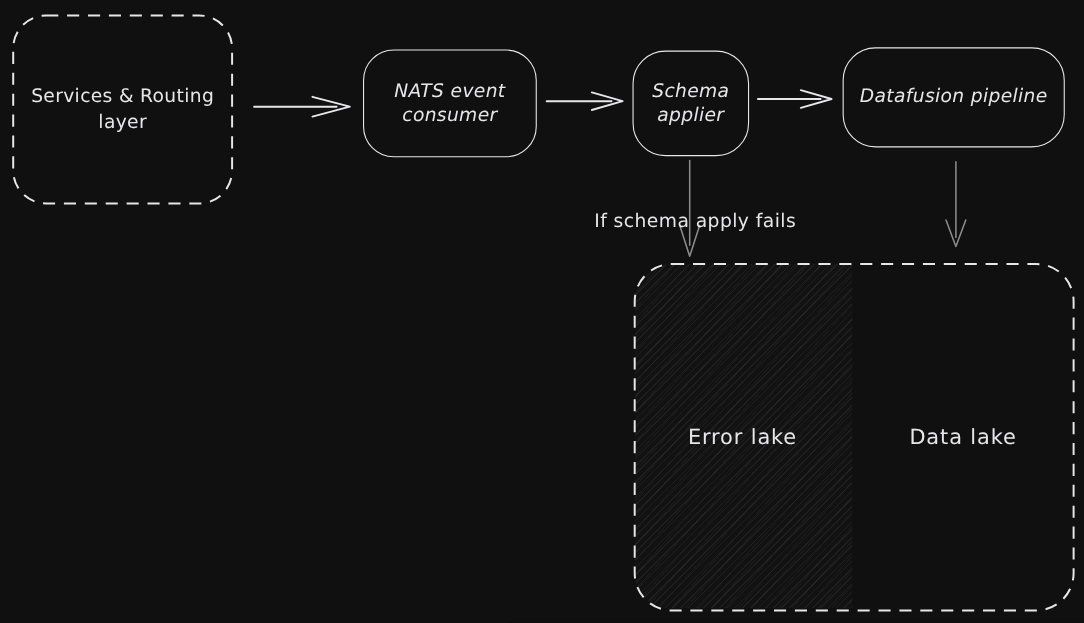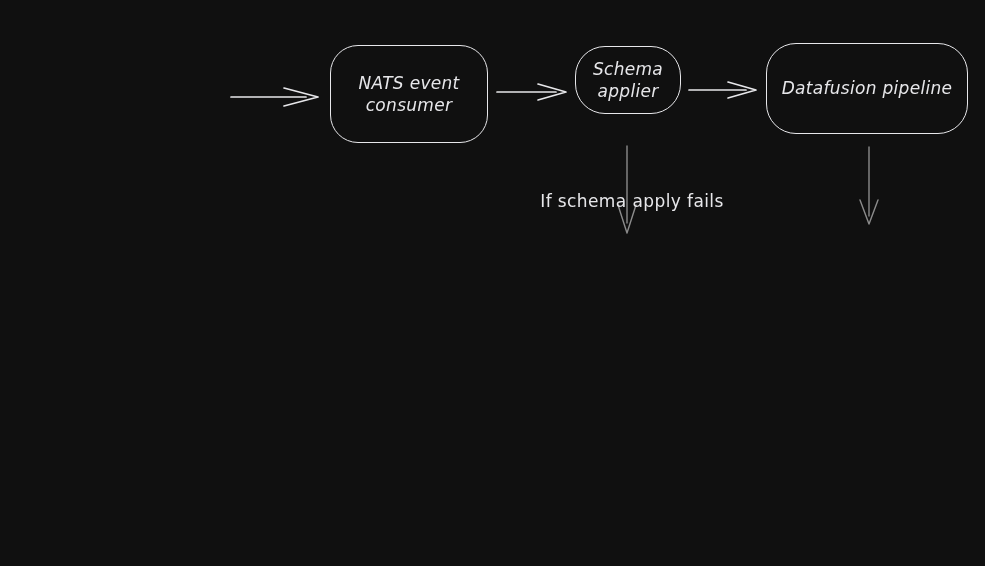--- a/index.html
+++ b/index.html
@@ -69,36 +69,42 @@
     letter-spacing:.8px;
   }
   .lake-label.left{left:0;width:200px;}
   .lake-label.right{left:200px;width:201px;}
 </style>
 </head>
 <body>
 
 <div class="canvas">
 
+  <div class="abs" style="left:10px;top:12px;width:203px;height:175px;">
+    <svg class="dashed-svg" width="203" height="175">
+      <rect x="2" y="2" width="199" height="171" rx="30" stroke-dasharray="11 8"></rect>
+    </svg>
+    <div class="node abs" style="left:0;top:0;width:203px;height:175px;padding:0 14px;">Services &amp; Routing layer</div>
+  </div>
 
   <svg class="abs arrow ink" style="left:226px;top:84px;" width="100" height="26">
     <path d="M5 13 H80"></path>
     <path d="M58 4 L92 13 L58 22"></path>
   </svg>
 
   <div class="abs node solid-node" style="left:330px;top:45px;width:158px;height:98px;border-radius:28px;padding:0 16px;">
     <span>NATS event consumer</span>
   </div>
 
   <svg class="abs arrow ink" style="left:492px;top:79px;" width="80" height="26">
     <path d="M5 13 H64"></path>
     <path d="M46 5 L74 13 L46 21"></path>
   </svg>
 
-  <div class="abs node solid-node" style="left:575px;top:46px;width:106px;height:68px;border-radius:30px;padding:0 10px;">
+  <div class="abs node solid-node" style="left:575px;top:46px;width:106px;height:96px;border-radius:30px;padding:0 10px;">
     <span>Schema applier</span>
   </div>
 
   <svg class="abs arrow ink" style="left:684px;top:77px;" width="78" height="26">
     <path d="M5 13 H62"></path>
     <path d="M44 5 L72 13 L44 21"></path>
   </svg>
 
   <div class="abs node solid-node" style="left:766px;top:43px;width:202px;height:91px;border-radius:30px;padding:10px 14px;">
     <span>Datafusion pipeline</span>
@@ -109,14 +115,26 @@
     <path d="M5 62 L14 90 L23 62"></path>
   </svg>
 
   <div class="abs edge-label" style="left:515px;top:174px;width:234px;margin-top:17px;">If schema apply fails</div>
 
   <svg class="abs arrow gray" style="left:855px;top:144px;" width="28" height="86">
     <path d="M14 3 V72"></path>
     <path d="M5 56 L14 80 L23 56"></path>
   </svg>
 
+  <div class="abs lake-container" style="left:575px;top:238px;width:403px;height:319px;">
+    <div class="hatch"></div>
+    <svg class="dashed-svg abs" style="left:0;top:0;" width="403" height="319">
+      <rect x="2" y="2" width="399" height="315" rx="34" stroke-dasharray="11 8"></rect>
+    </svg>
+    <div class="lake-label left">
+      <span>Error lake</span>
+    </div>
+    <div class="lake-label right">
+      <span>Data lake</span>
+    </div>
+  </div>
 
 </div>
 
 </body></html>

